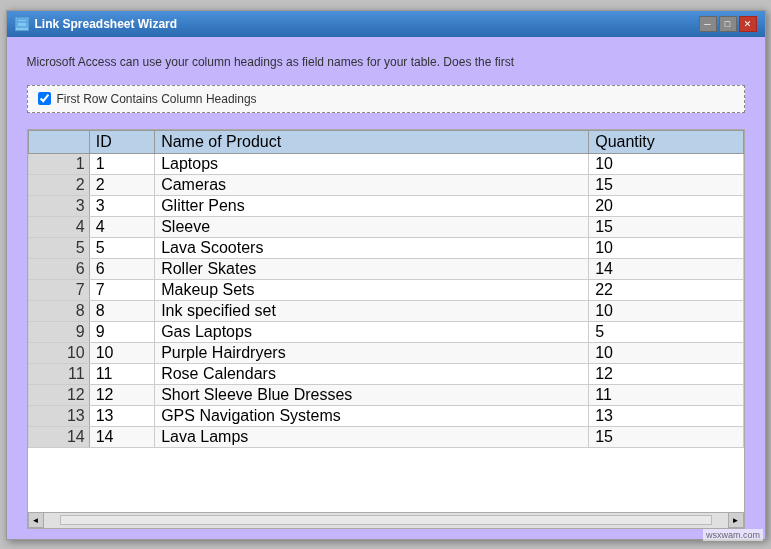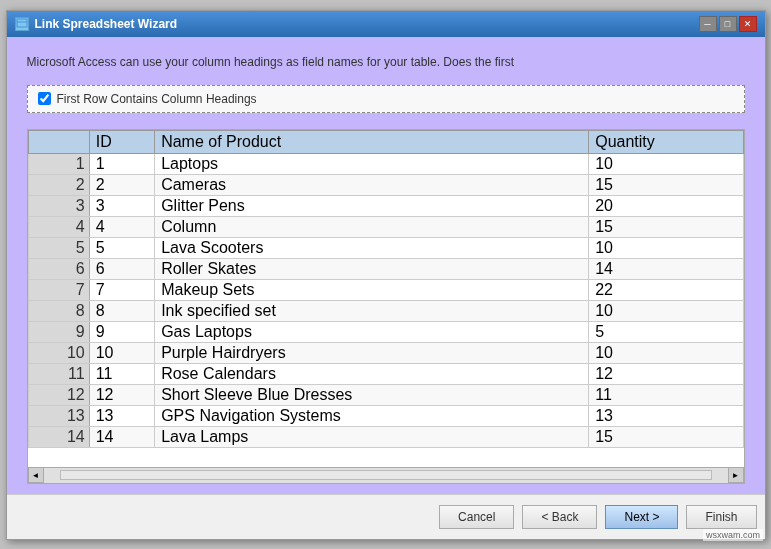--- a/index.html
+++ b/index.html
@@ -271,21 +271,21 @@
     </tr>
               <tr>
       <td class="row-num">3</td>
       <td>3</td>
       <td>Glitter Pens</td>
       <td>20</td>
     </tr>
               <tr>
       <td class="row-num">4</td>
       <td>4</td>
-      <td>Column</td>
+      <td>Sleeve</td>
       <td>15</td>
     </tr>
               <tr>
       <td class="row-num">5</td>
       <td>5</td>
       <td>Lava Scooters</td>
       <td>10</td>
     </tr>
               <tr>
       <td class="row-num">6</td>
@@ -345,21 +345,15 @@
         </table>
       </div>
       <div class="scrollbar-h">
         <div class="scrollbar-h-btn">◄</div>
         <div class="scrollbar-h-track"></div>
         <div class="scrollbar-h-btn">►</div>
       </div>
     </div>
   </div>
 
-  <div class="footer">
-    <button class="btn">Cancel</button>
-    <button class="btn">&lt; Back</button>
-    <button class="btn primary">Next &gt;</button>
-    <button class="btn">Finish</button>
-  </div>
 </div>
 
 <div class="watermark">wsxwam.com</div>
 
 </body></html>

